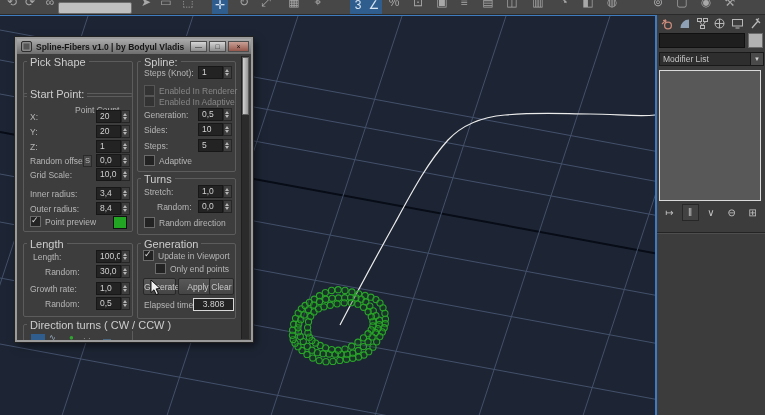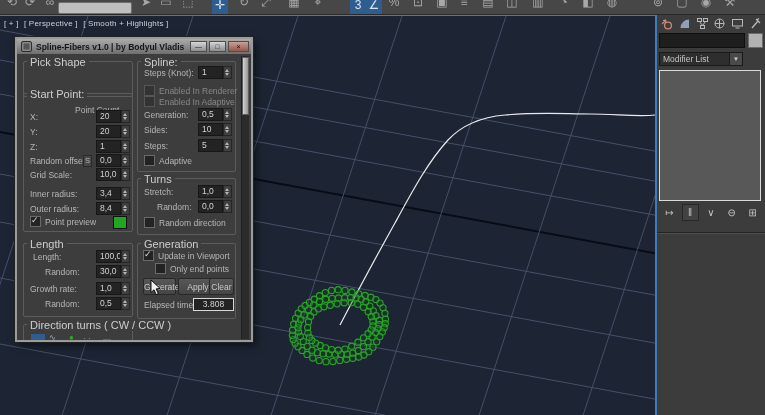--- a/index.html
+++ b/index.html
@@ -20,21 +20,21 @@
   .viewport svg{position:absolute;left:0;top:0;}
   .vp-label{position:absolute;left:4px;top:3px;font-size:8px;color:#cdd2da;letter-spacing:0.2px;z-index:3;}
   .vp-label span{margin-right:3px;cursor:default;}
 
   
   .cmd-panel{position:absolute;left:657px;top:14px;width:108px;height:401px;background:#3c3c3c;z-index:5;}
   .cp-tabs{position:absolute;left:2px;top:1px;width:104px;height:16px;display:flex;justify-content:space-between;align-items:center;}
   .cp-tab{width:15px;height:15px;display:flex;align-items:center;justify-content:center;}
   .cp-name{position:absolute;left:2px;top:19px;width:84px;height:13px;background:#1e1e1e;border:1px solid #101010;}
   .cp-swatch{position:absolute;left:91px;top:19px;width:13px;height:13px;background:#b2b2b2;border:1px solid #6a6a6a;}
-  .cp-modlist{position:absolute;left:2px;top:38px;width:84px;height:14px;background:#2e2e2e;border:1px solid #191919;
+  .cp-modlist{position:absolute;left:2px;top:38px;width:105px;height:14px;background:#2e2e2e;border:1px solid #191919;
               box-sizing:border-box;color:#c4c4c4;font-size:8.5px;line-height:12px;padding-left:3px;}
   .cp-modlist-arrow{position:absolute;right:0;top:0;width:12px;height:12px;background:#4a4a4a;border-left:1px solid #191919;
                     color:#cfcfcf;font-size:6px;text-align:center;line-height:12px;}
   .cp-stack{position:absolute;left:2px;top:56px;width:102px;height:131px;background:#585858;border:1px solid #dadada;box-sizing:border-box;}
   .cp-stack-toolbar{position:absolute;left:2px;top:190px;width:104px;height:17px;display:flex;justify-content:space-around;align-items:center;}
   .cp-sbtn{color:#c3c3c3;font-size:10px;line-height:15px;width:15px;text-align:center;border:1px solid transparent;}
   .cp-sbtn.framed{border:1px solid #272727;background:#424242;}
   .cp-divider{position:absolute;left:0;top:218px;width:108px;height:0;border-top:1px solid #242424;border-bottom:1px solid #4e4e4e;}
 
   
@@ -240,25 +240,20 @@
         <circle cx="323.9436249100708" cy="290.808692814955" r="3.1" fill="rgba(18,80,18,0.35)" stroke="#2aa52a" stroke-width="1.1"></circle>
         <circle cx="330.2373899469002" cy="289.24366581747717" r="3.1" fill="rgba(18,80,18,0.35)" stroke="#2aa52a" stroke-width="1.1"></circle>
         <circle cx="337.0993599605545" cy="287.8461364722943" r="3.1" fill="rgba(18,80,18,0.35)" stroke="#2aa52a" stroke-width="1.1"></circle>
         <circle cx="344.22060822050855" cy="286.8032102635607" r="3.1" fill="rgba(18,80,18,0.35)" stroke="#2aa52a" stroke-width="1.1"></circle>
         <circle cx="351.24975218876045" cy="286.7008490878817" r="3.1" fill="rgba(18,80,18,0.35)" stroke="#2aa52a" stroke-width="1.1"></circle>
         <circle cx="357.8154022685914" cy="288.13336730522514" r="3.1" fill="rgba(18,80,18,0.35)" stroke="#2aa52a" stroke-width="1.1"></circle>
         <circle cx="363.55372980099406" cy="291.2791648934315" r="3.1" fill="rgba(18,80,18,0.35)" stroke="#2aa52a" stroke-width="1.1"></circle>
         <circle cx="368.1379470956707" cy="295.7301888949496" r="3.1" fill="rgba(18,80,18,0.35)" stroke="#2aa52a" stroke-width="1.1"></circle>
         <circle cx="371.30601262942" cy="300.6924684855376" r="3.1" fill="rgba(18,80,18,0.35)" stroke="#2aa52a" stroke-width="1.1"></circle>
       </svg>
-    <div class="vp-label">
-      <span>[ + ]</span>
-      <span>[ Perspective ]</span>
-      <span>[ Smooth + Highlights ]</span>
-    </div>
   </div>
 
   <div class="cmd-panel">
     <div class="cp-tabs">
       <span class="cp-tab">
         <svg width="13" height="13">
             <circle cx="8" cy="8.5" r="3.4" fill="none" stroke="#c98a7a" stroke-width="1.3"></circle>
             <path d="M2 7 L6 3 M6 3 l-3 .5 M6 3 l-.5 3" stroke="#c98a7a" stroke-width="1.1" fill="none"></path>
           </svg>
       </span>

